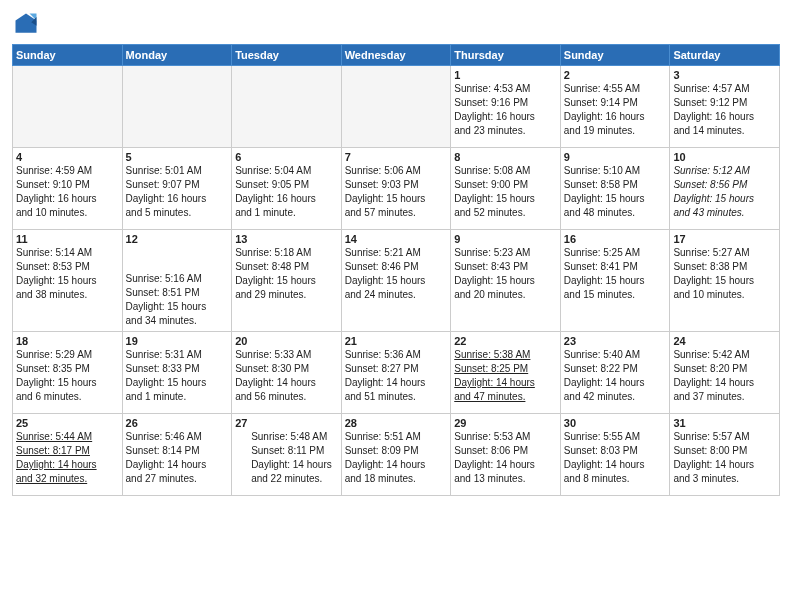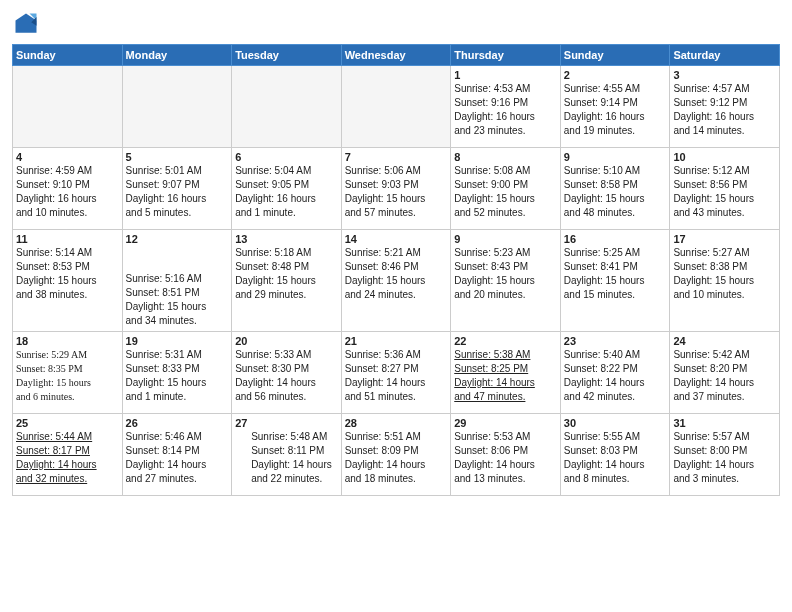--- a/index.html
+++ b/index.html
@@ -192,21 +192,21 @@
           </td>
           <td>
             <span class="day-number">9</span>
             <div class="day-info" style="white-space: pre-line;">Sunrise: 5:10 AM
 Sunset: 8:58 PM
 Daylight: 15 hours
 and 48 minutes.</div>
           </td>
           <td>
             <span class="day-number">10</span>
-            <div class="day-info" style="white-space: pre-line;">Sunrise: 5:12 AM
+            <div class="day-info" style="white-space: pre-line; font-style: italic;">Sunrise: 5:12 AM
 Sunset: 8:56 PM
 Daylight: 15 hours
 and 43 minutes.</div>
           </td>
         </tr>
         <tr>
           <td>
             <span class="day-number">11</span>
             <div class="day-info" style="white-space: pre-line;">Sunrise: 5:14 AM
 Sunset: 8:53 PM
@@ -252,21 +252,21 @@
             <span class="day-number">17</span>
             <div class="day-info" style="white-space: pre-line;">Sunrise: 5:27 AM
 Sunset: 8:38 PM
 Daylight: 15 hours
 and 10 minutes.</div>
           </td>
         </tr>
         <tr>
           <td>
             <span class="day-number">18</span>
-            <div class="day-info" style="white-space: pre-line; font-family: Liberation Serif, serif;">Sunrise: 5:29 AM
+            <div class="day-info" style="white-space: pre-line;">Sunrise: 5:29 AM
 Sunset: 8:35 PM
 Daylight: 15 hours
 and 6 minutes.</div>
           </td>
           <td>
             <span class="day-number">19</span>
             <div class="day-info" style="white-space: pre-line;">Sunrise: 5:31 AM
 Sunset: 8:33 PM
 Daylight: 15 hours
 and 1 minute.</div>

